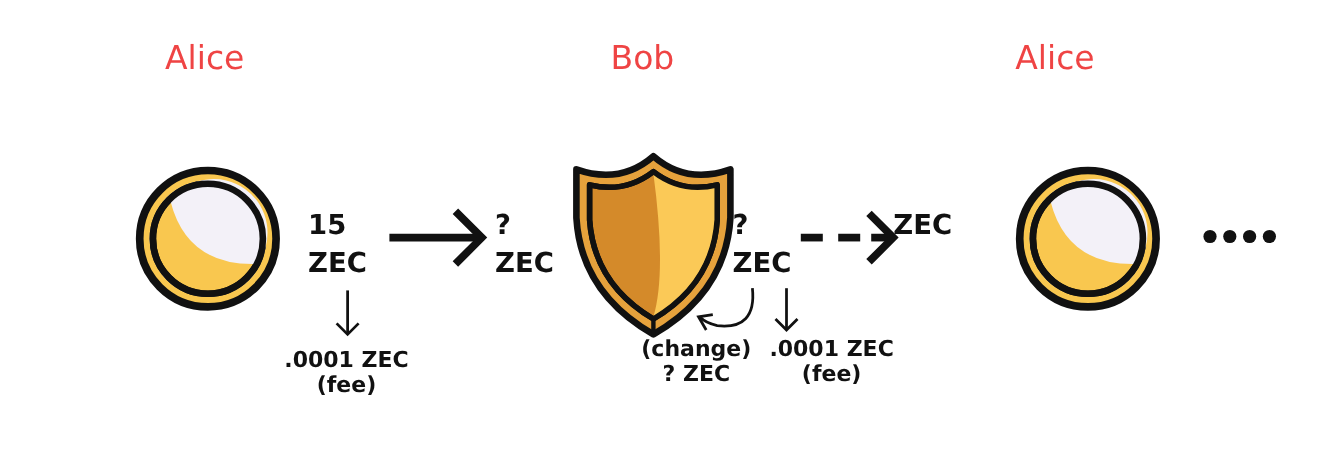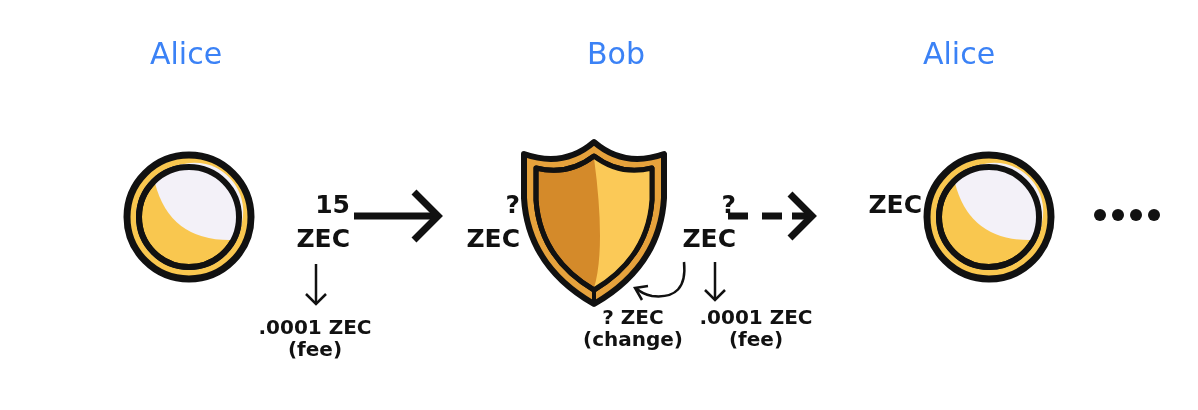--- a/index.html
+++ b/index.html
@@ -1,31 +1,31 @@
 <!DOCTYPE html>
 <html><head>
   <meta charset="utf-8">
   <style>
     html, body { margin: 0; padding: 0; background: #ffffff; }
     body { width: 1198px; height: 410px; position: relative; overflow: hidden;
            font-family: "DejaVu Sans", sans-serif; color: #111111; }
     .abs { position: absolute; }
     .title { font-family: "DejaVu Sans", sans-serif; font-size: 30px; font-weight: normal;
-             color: #3b82f6; white-space: nowrap; letter-spacing: 0px; }
+             color: #ef4444; white-space: nowrap; letter-spacing: 0px; }
     .amt { font-family: "DejaVu Sans", sans-serif; font-weight: bold; font-size: 25px;
-           text-align: right; line-height: 34px; color: #111; white-space: nowrap; }
+           text-align: left; line-height: 34px; color: #111; white-space: nowrap; }
     .small { font-family: "DejaVu Sans", sans-serif; font-weight: bold; font-size: 20px;
              text-align: center; line-height: 22px; color: #111; white-space: nowrap; }
     svg { display: block; overflow: visible; }
   </style>
 </head>
 <body>
 
 <div class="abs title" style="left:150px; top:36px;">Alice</div>
-<div class="abs title" style="left:555px; top:36px;margin-left:32px;">Bob</div>
+<div class="abs title" style="left:555px; top:36px;">Bob</div>
 <div class="abs title" style="left:923px; top:36px;">Alice</div>
 
 <div class="abs" style="left:122px; top:150px;">
   <svg width="134" height="134" viewBox="0 0 134 134">
     <circle cx="67" cy="67" r="62" fill="#F9C74F" stroke="#111" stroke-width="7"></circle>
     <circle cx="67" cy="67" r="53" fill="#fff" stroke="none"></circle>
     <circle cx="67" cy="67" r="50" fill="#F9C74F" stroke="#111" stroke-width="6"></circle>
     <path d="M33,33 Q48,92 112,90 A47,47 0 0 0 33,33 Z" fill="#F3F1F8"></path>
     <circle cx="67" cy="67" r="50" fill="none" stroke="#111" stroke-width="6"></circle>
   </svg>
@@ -82,22 +82,22 @@
 </div>
 
 <div class="abs" style="left:703px; top:260px;">
   <svg width="24" height="46" viewBox="0 0 24 46">
     <line x1="12" y1="2" x2="12" y2="40" stroke="#111" stroke-width="2.5"></line>
     <polyline points="2,30 12,40 22,30" fill="none" stroke="#111" stroke-width="2.5"></polyline>
   </svg>
 </div>
 
 <div class="abs small" style="left:578px; top:306px; width:110px;">
+  <div>(change)</div>
   <div>?  ZEC</div>
-  <div>(change)</div>
 </div>
 
 <div class="abs small" style="left:696px; top:306px; width:120px;">
   <div>.0001 ZEC</div>
   <div>(fee)</div>
 </div>
 
 <div class="abs" style="left:726px; top:190px;">
   <svg width="92" height="52" viewBox="0 0 92 52">
     <line x1="2" y1="26" x2="22" y2="26" stroke="#111" stroke-width="7"></line>

